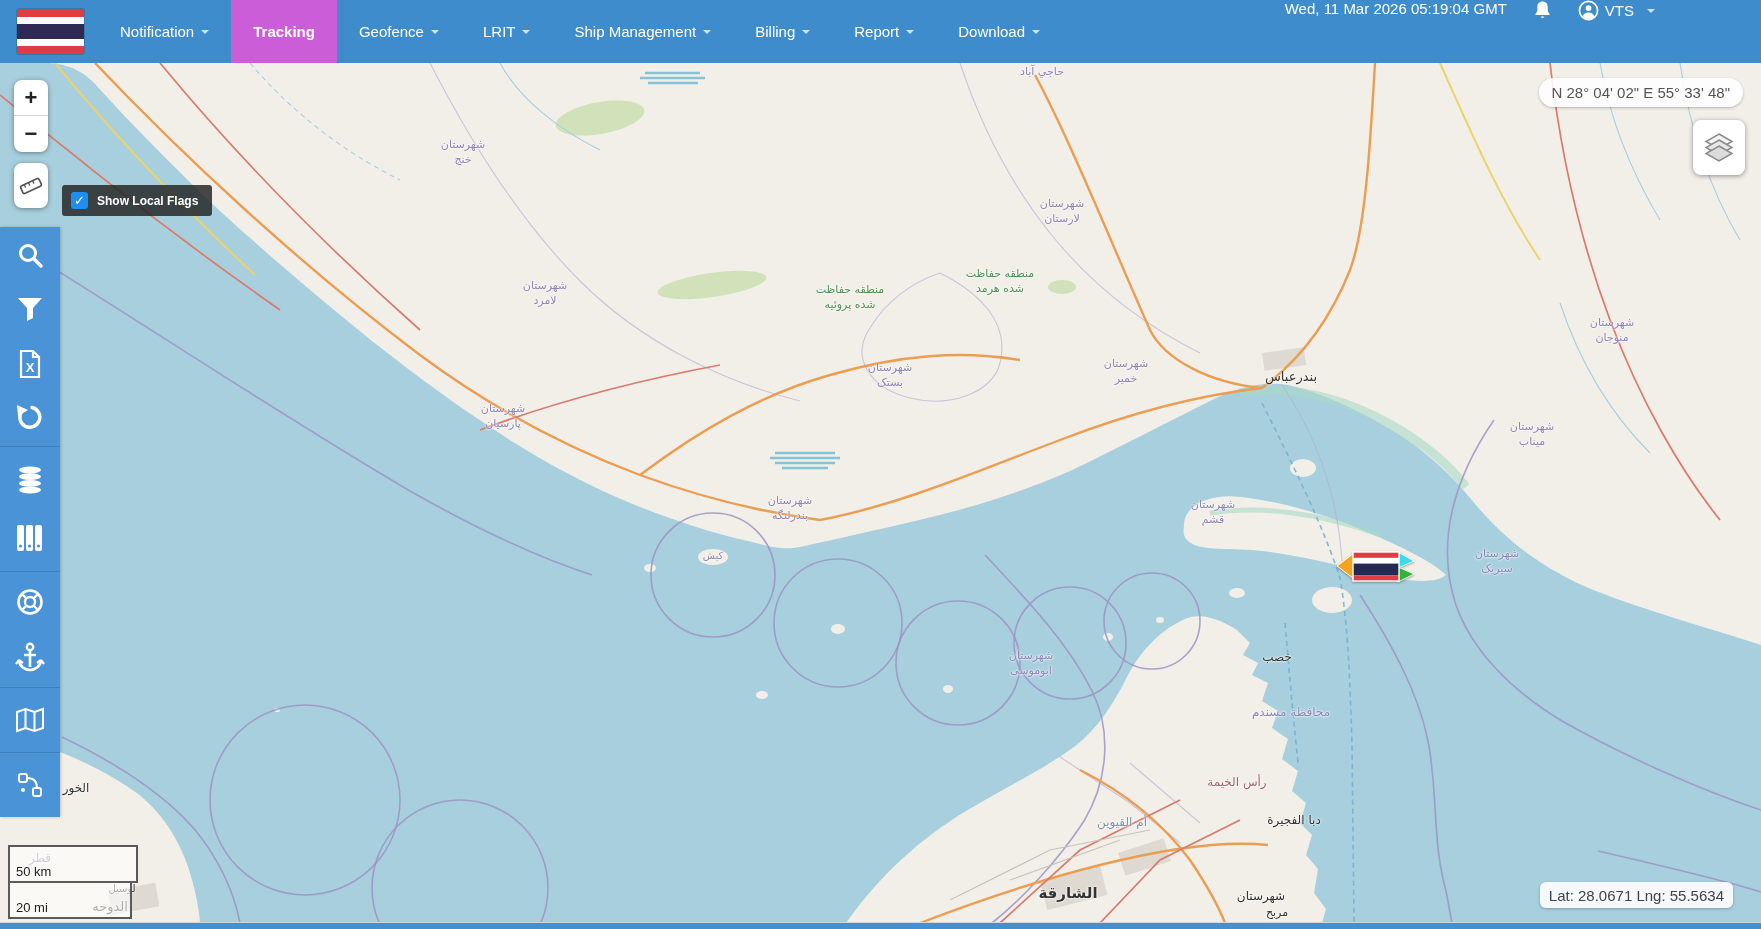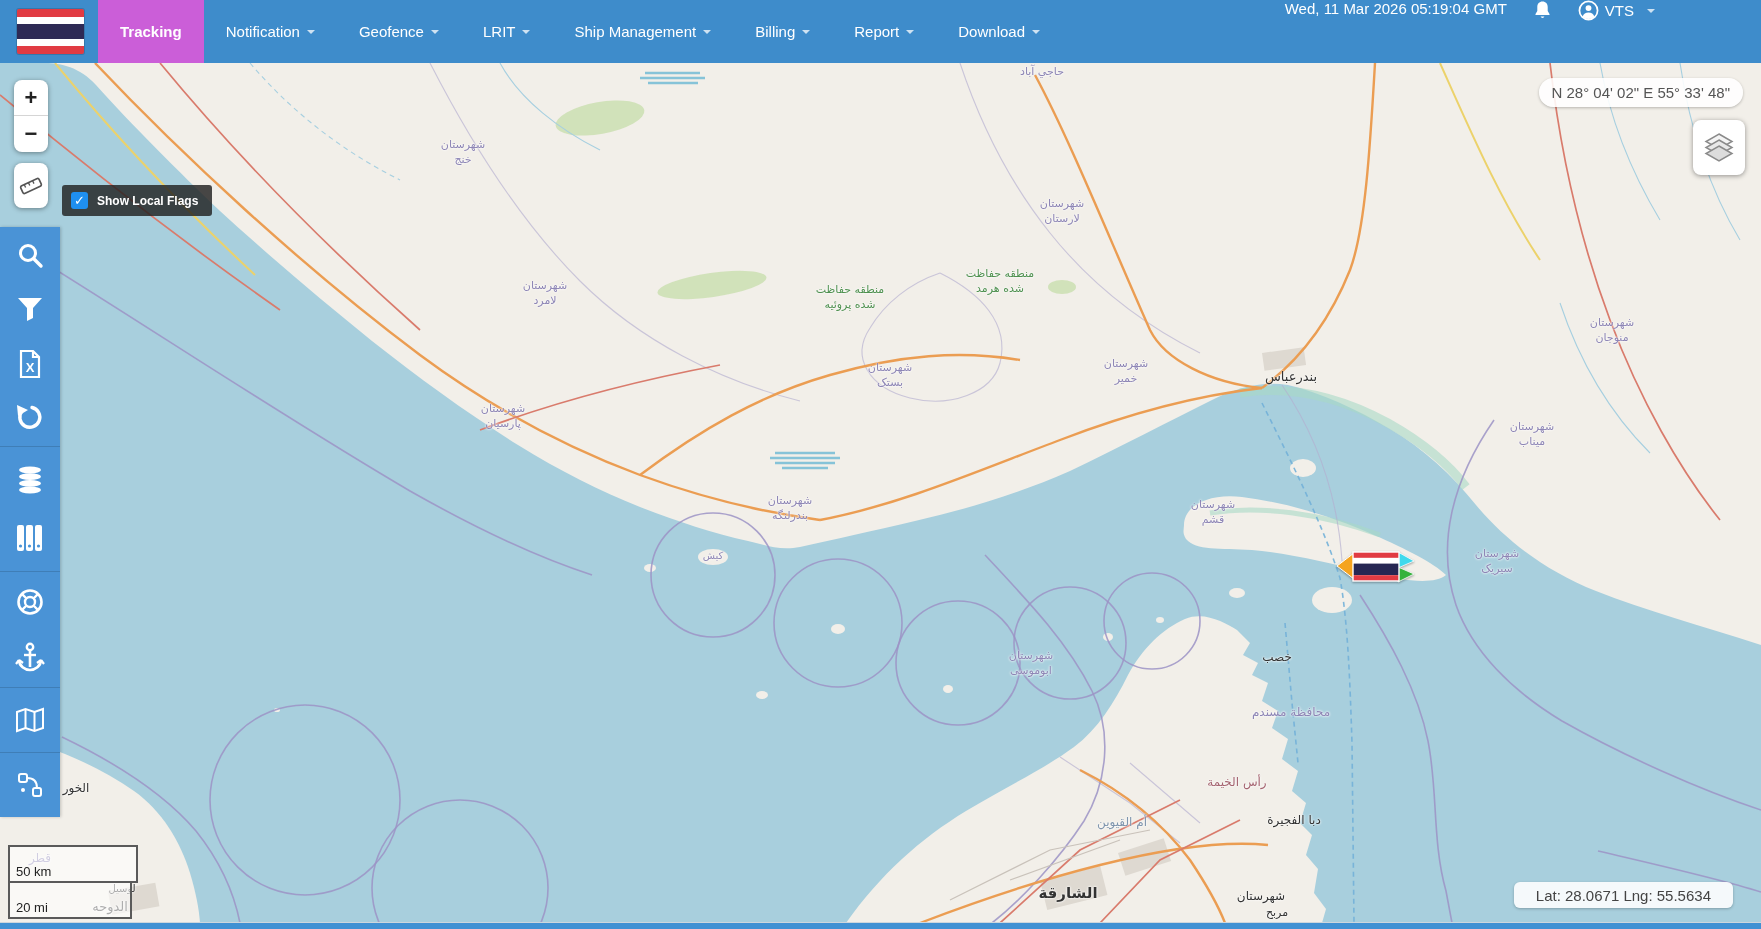--- a/index.html
+++ b/index.html
@@ -79,21 +79,21 @@
   .flags-toggle .lbl{color:#fff;font-weight:bold;font-size:12px;margin-left:9px;}
   .coord-pill{
     position:absolute;right:18px;top:78px;height:29px;z-index:30;
     background:rgba(255,255,255,.88);border-radius:15px;box-shadow:0 1px 3px rgba(0,0,0,.25);
     display:flex;align-items:center;padding:0 13px;font-size:15px;color:#555;
   }
   .layers-btn{right:16px;top:120px;width:52px;height:55px;display:flex;align-items:center;justify-content:center;cursor:pointer;}
   .latlng-pill{
     position:absolute;right:28px;bottom:21px;height:26px;z-index:30;
     background:rgba(255,255,255,.88);border-radius:6px;box-shadow:0 1px 3px rgba(0,0,0,.25);
-    display:flex;align-items:center;padding:0 22px;font-size:15px;color:#444;
+    display:flex;align-items:center;padding:0 9px;font-size:15px;color:#444;
   }
   .scale{position:absolute;left:8px;bottom:10px;z-index:30;font-size:13px;color:#222;}
   .scale .line{
     background:rgba(255,255,255,.6);border:2px solid #5a5a5a;
     padding:17px 6px;white-space:nowrap;overflow:hidden;
   }
   .scale .km{width:130px;height:24px;}
   .scale .mi{width:124px;height:23px;border-top:none;}
   
   .sidebar{
@@ -109,26 +109,26 @@
   .footer-bar{position:absolute;left:0;bottom:0;width:1761px;height:7px;background:var(--footer);border-top:1px solid #cfd6dc;z-index:40;}
 </style>
 </head>
 <body>
 
 <div class="navbar">
   <div class="brand">
     <div class="thai-flag"></div>
   </div>
   <div class="nav-items">
+    <div class="nav-item">
+        <span>Notification</span>
+        <span class="caret"></span>
+      </div>
     <div class="nav-item active">
         <span>Tracking</span>
-      </div>
-    <div class="nav-item">
-        <span>Notification</span>
-        <span class="caret"></span>
       </div>
     <div class="nav-item">
         <span>Geofence</span>
         <span class="caret"></span>
       </div>
     <div class="nav-item">
         <span>LRIT</span>
         <span class="caret"></span>
       </div>
     <div class="nav-item">

